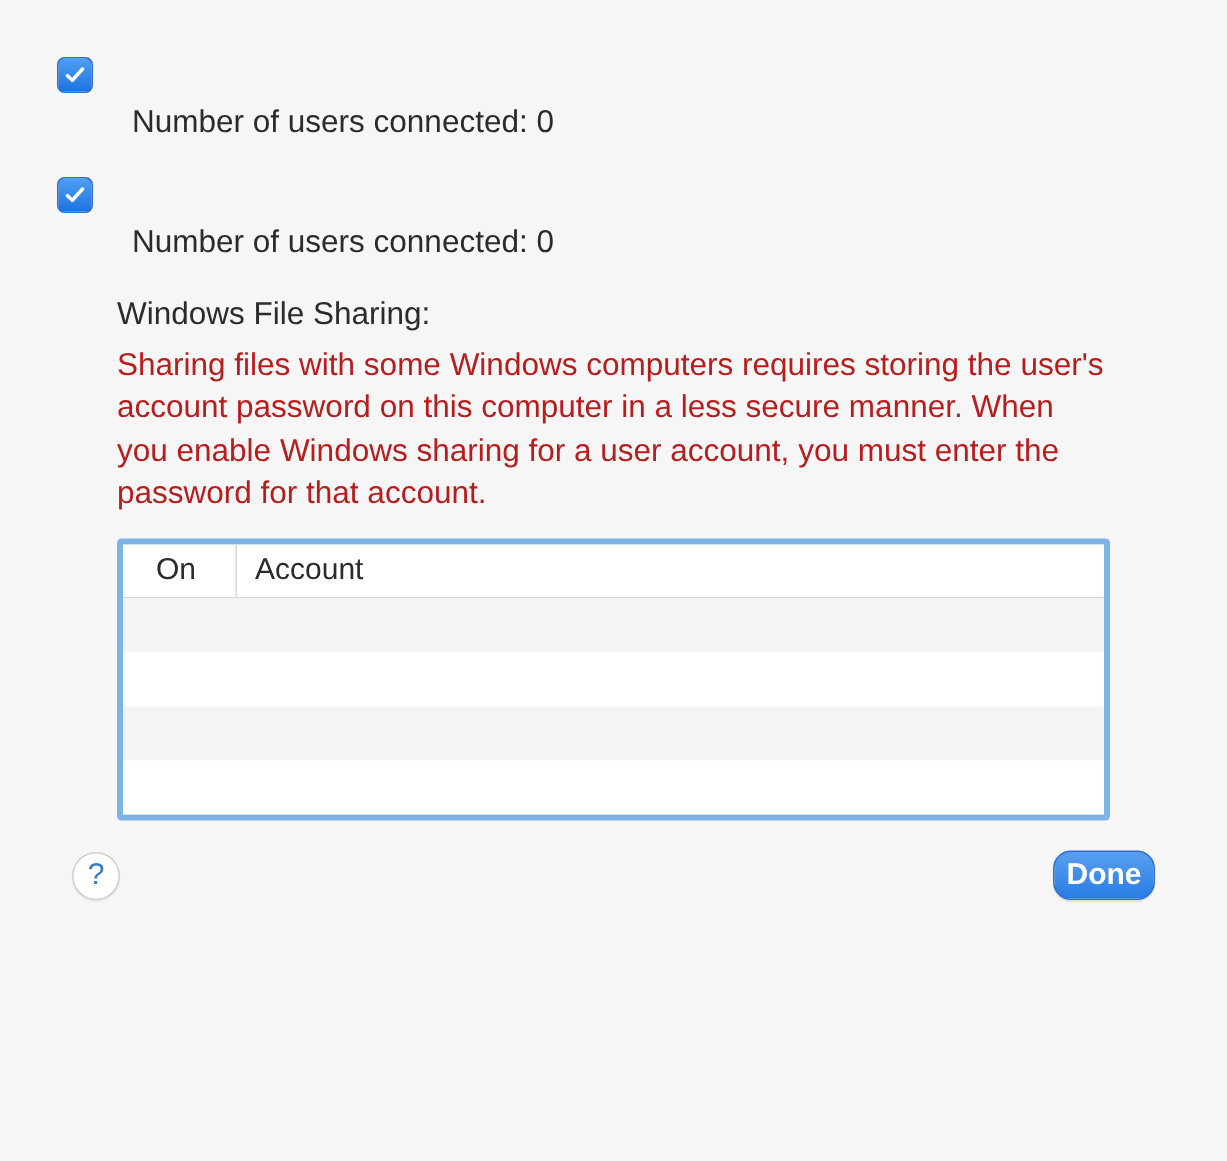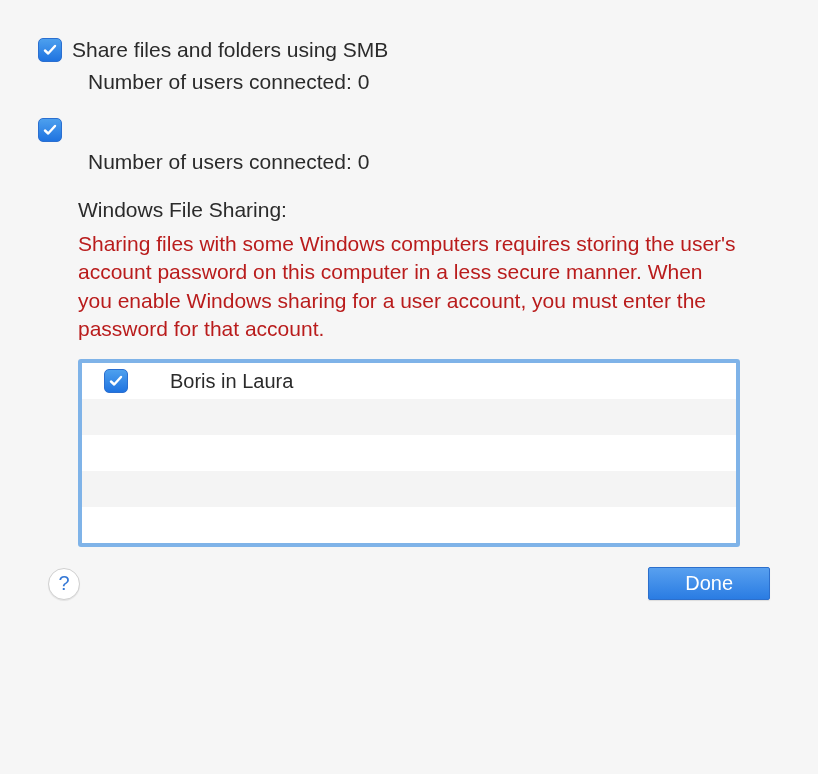--- a/index.html
+++ b/index.html
@@ -135,63 +135,57 @@
       display: flex;
       align-items: center;
       justify-content: center;
       font-size: 20px;
       color: #3478d6;
       cursor: pointer;
     }
     .done-button {
       background: linear-gradient(to bottom, #58a0ef, #2a7ce3);
       border: 1px solid #2c6fcc;
-      border-radius: 2px;
+      border-radius: 12px;
       color: #ffffff;
       font-size: 20px;
-      padding: 4px 36px;
+      padding: 4px 8px;
       cursor: pointer;
       box-shadow: 0 1px 1px rgba(0,0,0,0.1);
+      font-weight: bold;
     }
   </style>
 </head>
 <body>
 
 <div class="sharing-option">
   <div class="checkbox">
     <svg viewBox="0 0 16 16">
         <path d="M3 8.5 L6.2 11.5 L13 4" stroke="#ffffff" stroke-width="2.4" fill="none" stroke-linecap="round" stroke-linejoin="round"></path>
       </svg>
   </div>
-  <span class="option-label">Share files and folders using SMB</span>
 </div>
 <div class="connected-users">Number of users connected: 0</div>
 
 <div class="sharing-option">
   <div class="checkbox">
     <svg viewBox="0 0 16 16">
         <path d="M3 8.5 L6.2 11.5 L13 4" stroke="#ffffff" stroke-width="2.4" fill="none" stroke-linecap="round" stroke-linejoin="round"></path>
       </svg>
   </div>
 </div>
 <div class="connected-users">Number of users connected: 0</div>
 
 <div class="section-heading">Windows File Sharing:</div>
 <div class="section-description">Sharing files with some Windows computers requires storing the user's account password on this computer in a less secure manner.  When you enable Windows sharing for a user account, you must enter the password for that account.</div>
 
 <div class="accounts-table">
-  <div class="table-row row-white">
-    <div class="row-checkbox-cell">
-      <div class="checkbox">
-        <svg viewBox="0 0 16 16">
-            <path d="M3 8.5 L6.2 11.5 L13 4" stroke="#ffffff" stroke-width="2.4" fill="none" stroke-linecap="round" stroke-linejoin="round"></path>
-          </svg>
-      </div>
-    </div>
-    <div class="row-account-cell">Boris in Laura</div>
+  <div class="table-header">
+    <div class="col-on">On</div>
+    <div class="col-account-header">Account</div>
   </div>
   <div class="table-row row-alt"></div>
   <div class="table-row row-white"></div>
   <div class="table-row row-alt"></div>
   <div class="table-row row-white"></div>
 </div>
 
 <div class="footer">
   <div class="help-button">?</div>
   <button class="done-button">Done</button>

